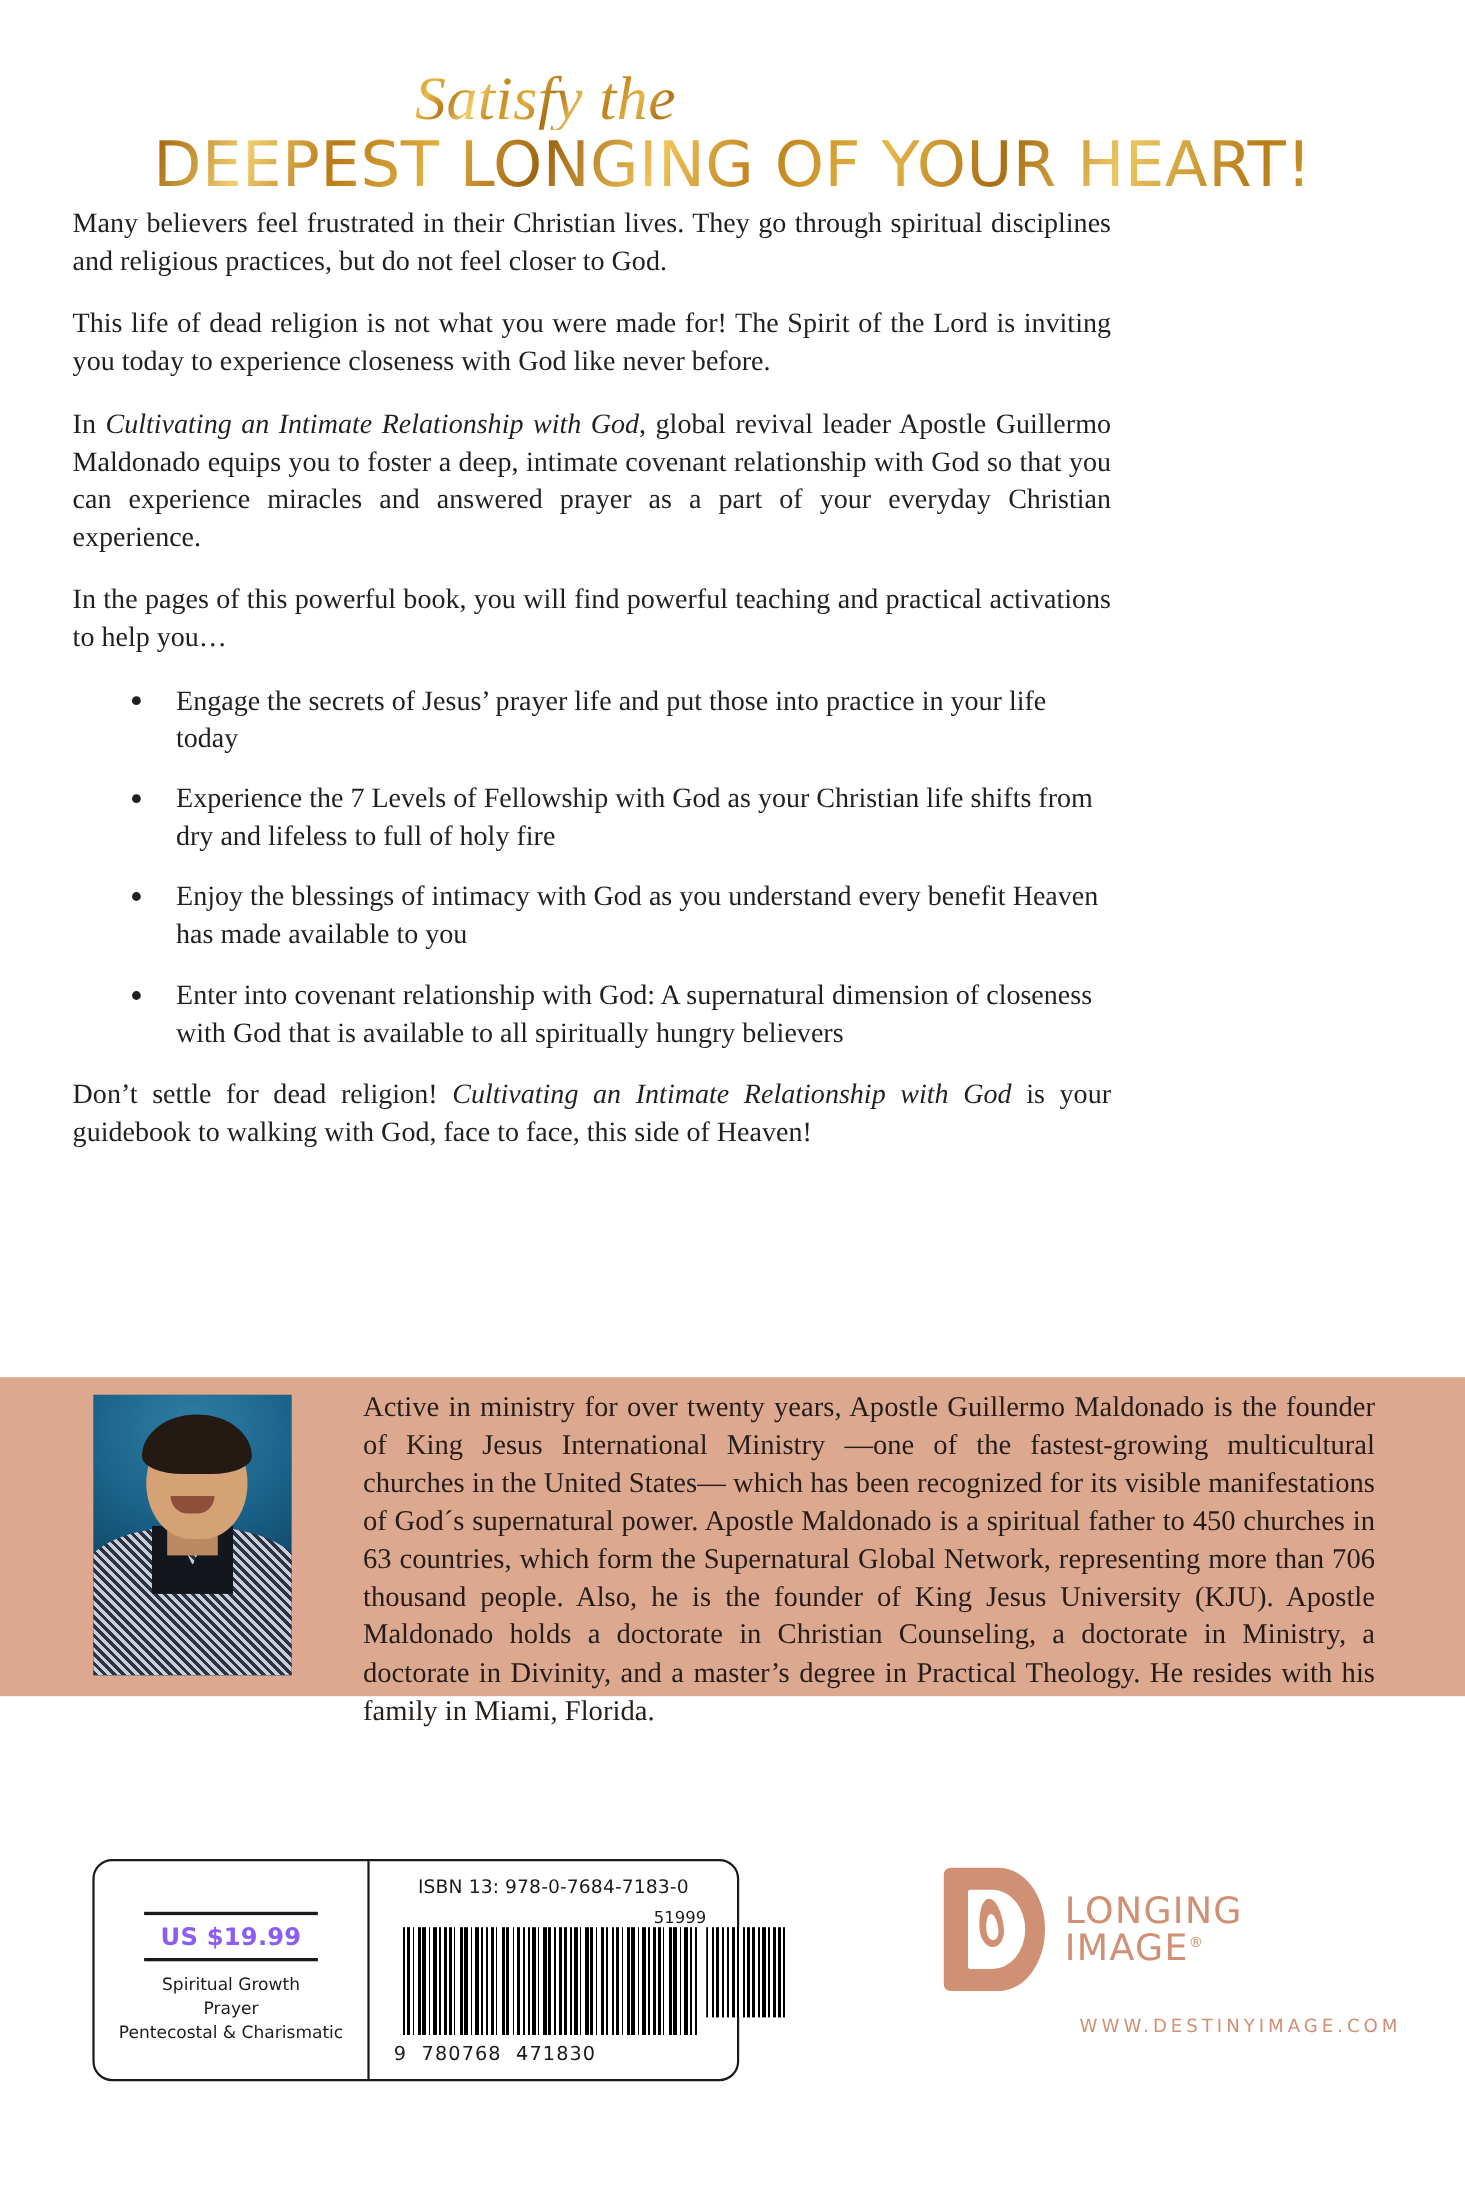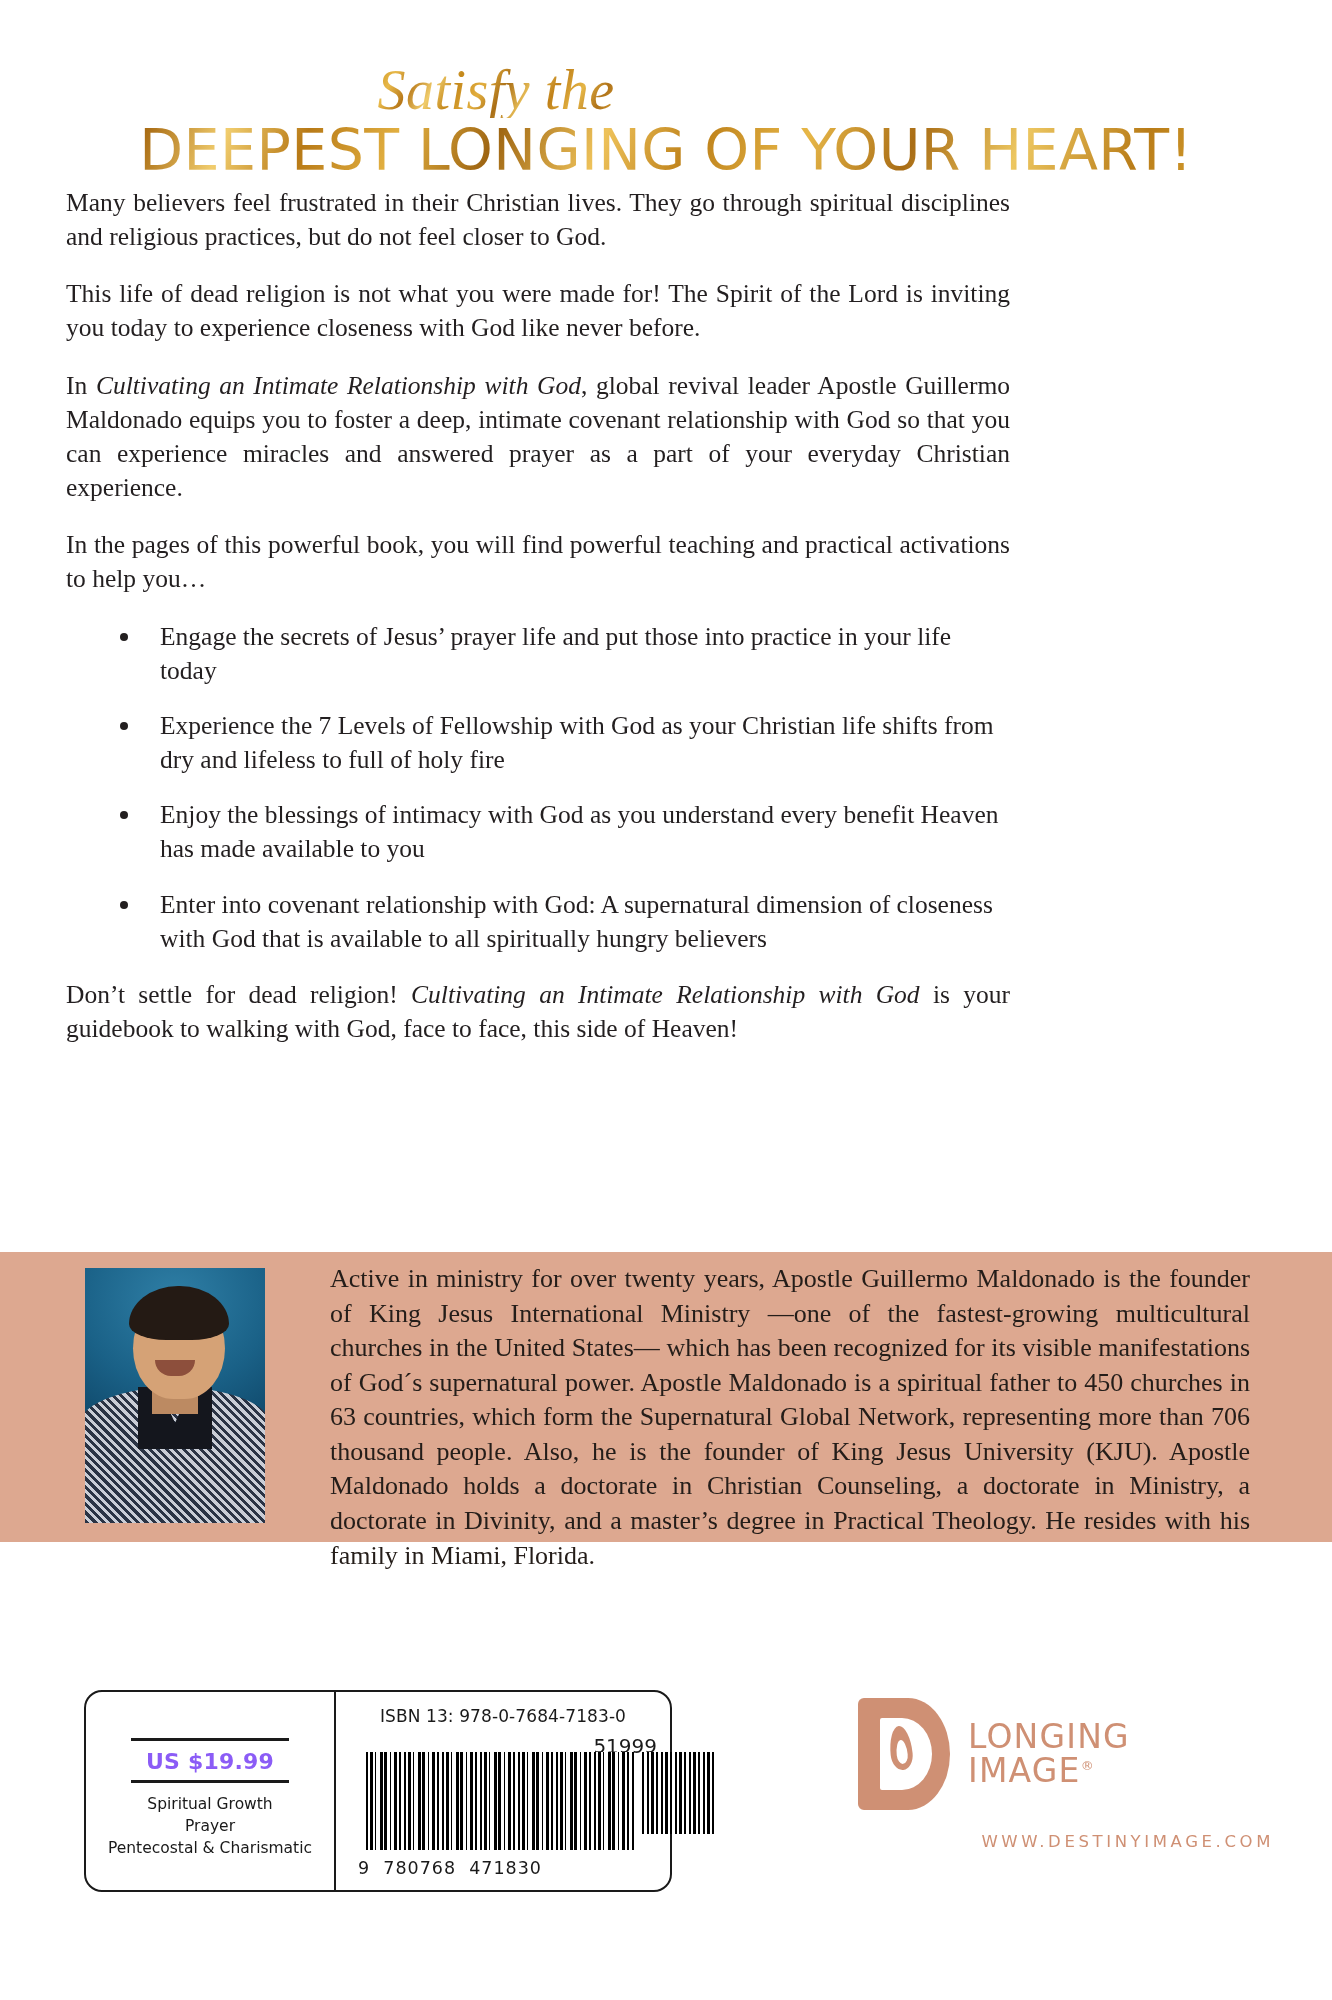--- a/index.html
+++ b/index.html
@@ -259,24 +259,24 @@
   .isbn-text {
     font-family: "DejaVu Sans", "Liberation Sans", sans-serif;
     font-size: 17px;
     text-align: center;
     padding-top: 14px;
     color: #1a1a1a;
     letter-spacing: 0.1px;
   }
   .ean5 {
     position: absolute;
-    right: 13px;
+    right: 28px;
     top: 42px;
     font-family: "DejaVu Sans", "Liberation Sans", sans-serif;
-    font-size: 20px;
+    font-size: 15px;
     color: #1a1a1a;
   }
   .bars {
     position: absolute;
     left: 30px;
     top: 60px;
     width: 268px;
     height: 98px;
     background-image: repeating-linear-gradient(to right,
       #000 0 2px, #fff 2px 4px, #000 4px 7px, #fff 7px 9px,

